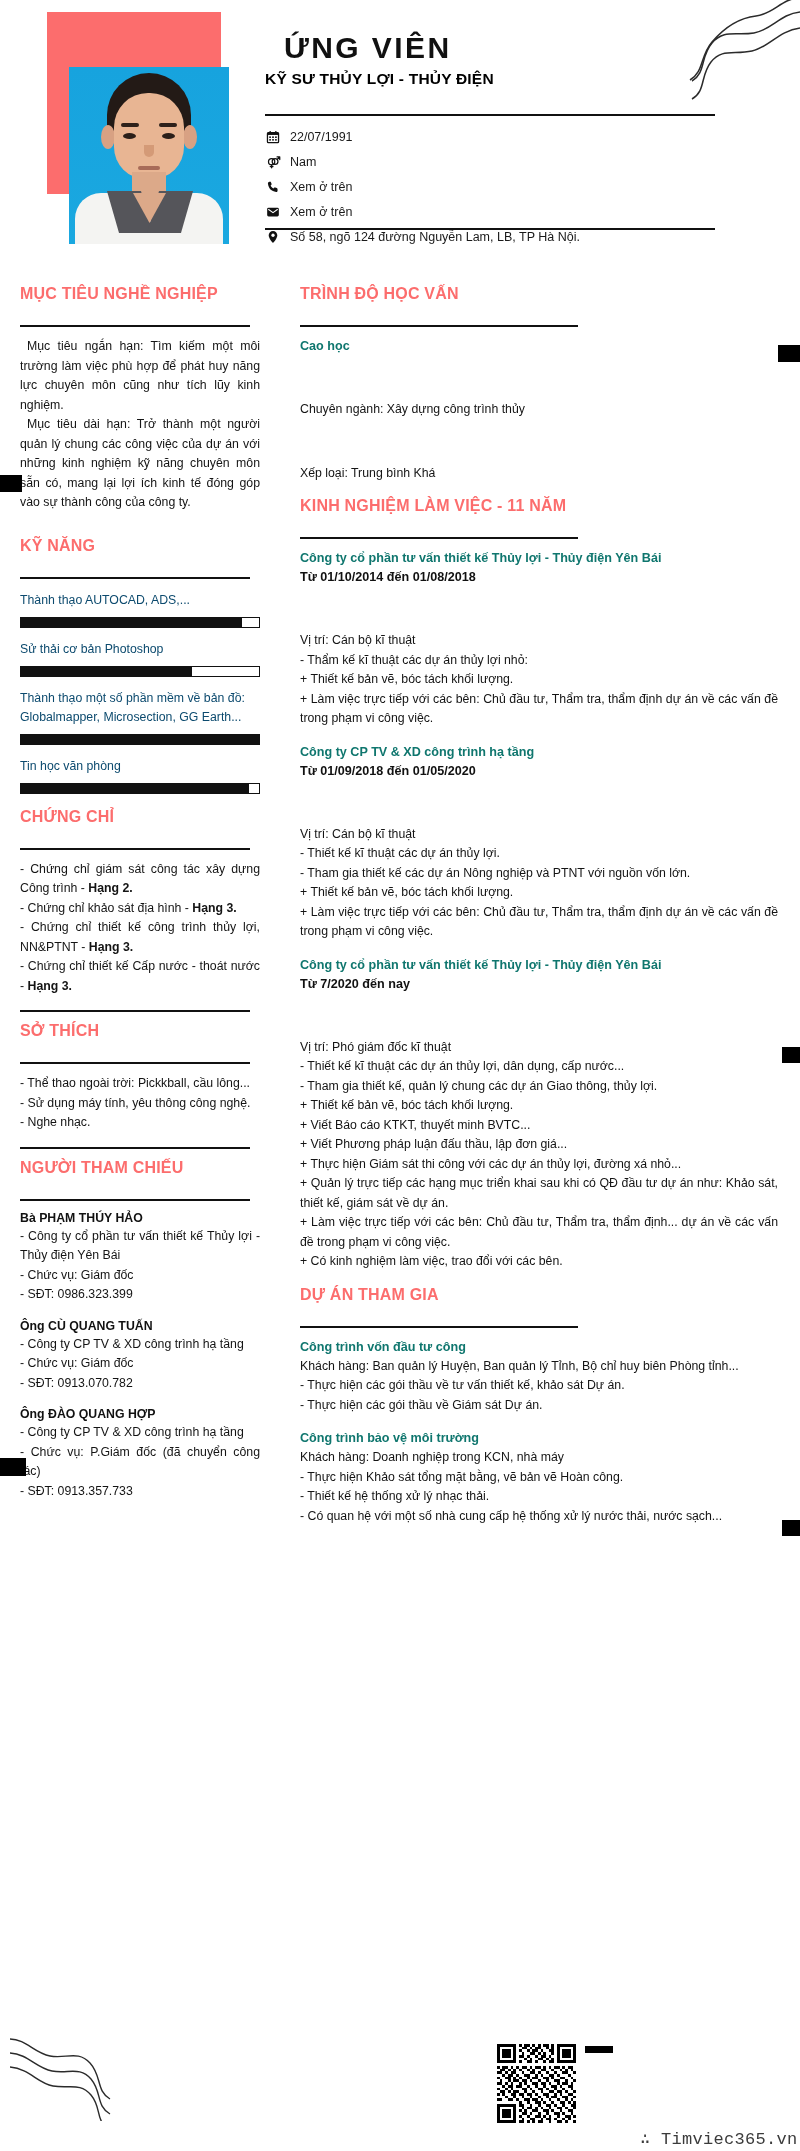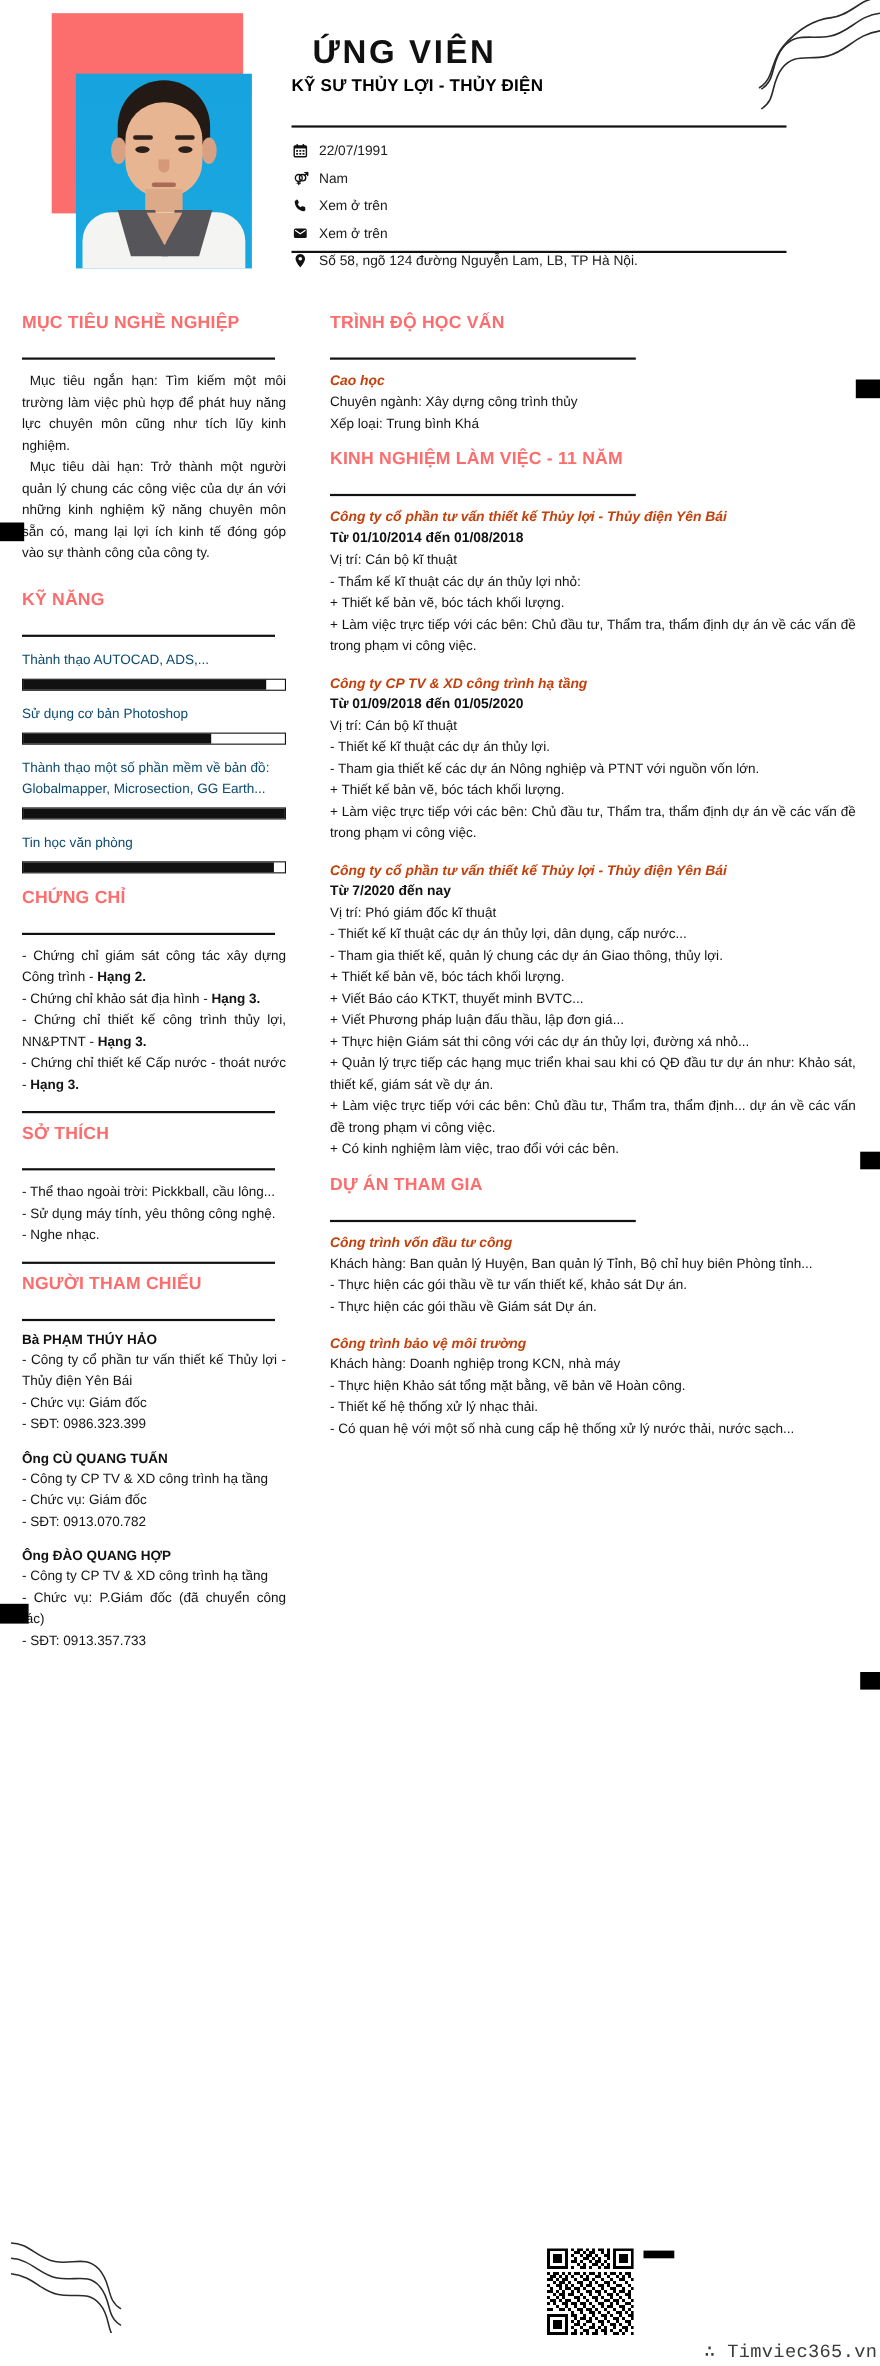--- a/index.html
+++ b/index.html
@@ -151,23 +151,23 @@
   .skill-label { font-size:12.3px; line-height:19px; color:#0c4a6e; margin-top:12px; }
   .bar { position:relative; height:11px; border:1px solid #111; margin-top:7px; background:#fff; }
   .bar > i { position:absolute; left:0; top:0; bottom:0; background:#111; display:block; }
 
   .gap-s { height: 14px; }
   .gap-m { height: 24px; }
 
   .ref-name { font-size:12.3px; font-weight:700; color:#111; margin-bottom:2px; }
   .ref-line { font-size:12.3px; line-height:19.5px; color:#141414; text-align:justify; }
 
-  .job-title { font-size:12.6px; font-weight:700; color:#c2410c; line-height:19px;font-style:italic; }
+  .job-title { font-size:12.6px; font-weight:700; color:#0f766e; line-height:19px; }
   .job-date  { font-size:12.6px; font-weight:700; color:#111; line-height:19px; margin-bottom:1px; }
-  .job-pos   { font-size:12.3px; line-height:19.5px; color:#141414; }
+  .job-pos   { font-size:12.3px; line-height:19.5px; color:#141414;margin-top:44px; }
   .job-li    { font-size:12.3px; line-height:19.5px; color:#141414; text-align:justify; }
 
   
   .redact { position:absolute; background:#000; }
 
   
   .foot-squiggle { position:absolute; left:10px; bottom:30px; width:170px; height:90px; }
   .qr { position:absolute; left:497px; top:2044px; width:79px; height:79px; }
   .qr-bar { position:absolute; left:585px; top:2046px; width:28px; height:7px; background:#000; }
   .brand {
@@ -294,21 +294,21 @@
         <div class="sec-title">KỸ NĂNG</div>
         <div class="sec-rule short"></div>
 
         <div>
           <div class="skill-label">Thành thạo AUTOCAD, ADS,...</div>
           <div class="bar">
               <i style="width: 93%;"></i>
             </div>
         </div>
         <div>
-          <div class="skill-label">Sử dụng cơ bản Photoshop</div>
+          <div class="skill-label">Sử thải cơ bản Photoshop</div>
           <div class="bar">
               <i style="width: 72%;"></i>
             </div>
         </div>
         <div>
           <div class="skill-label tight">Thành thạo một số phần mềm về bản đồ: Globalmapper, Microsection, GG Earth...</div>
           <div class="bar">
               <i style="width: 100%;"></i>
             </div>
         </div>

